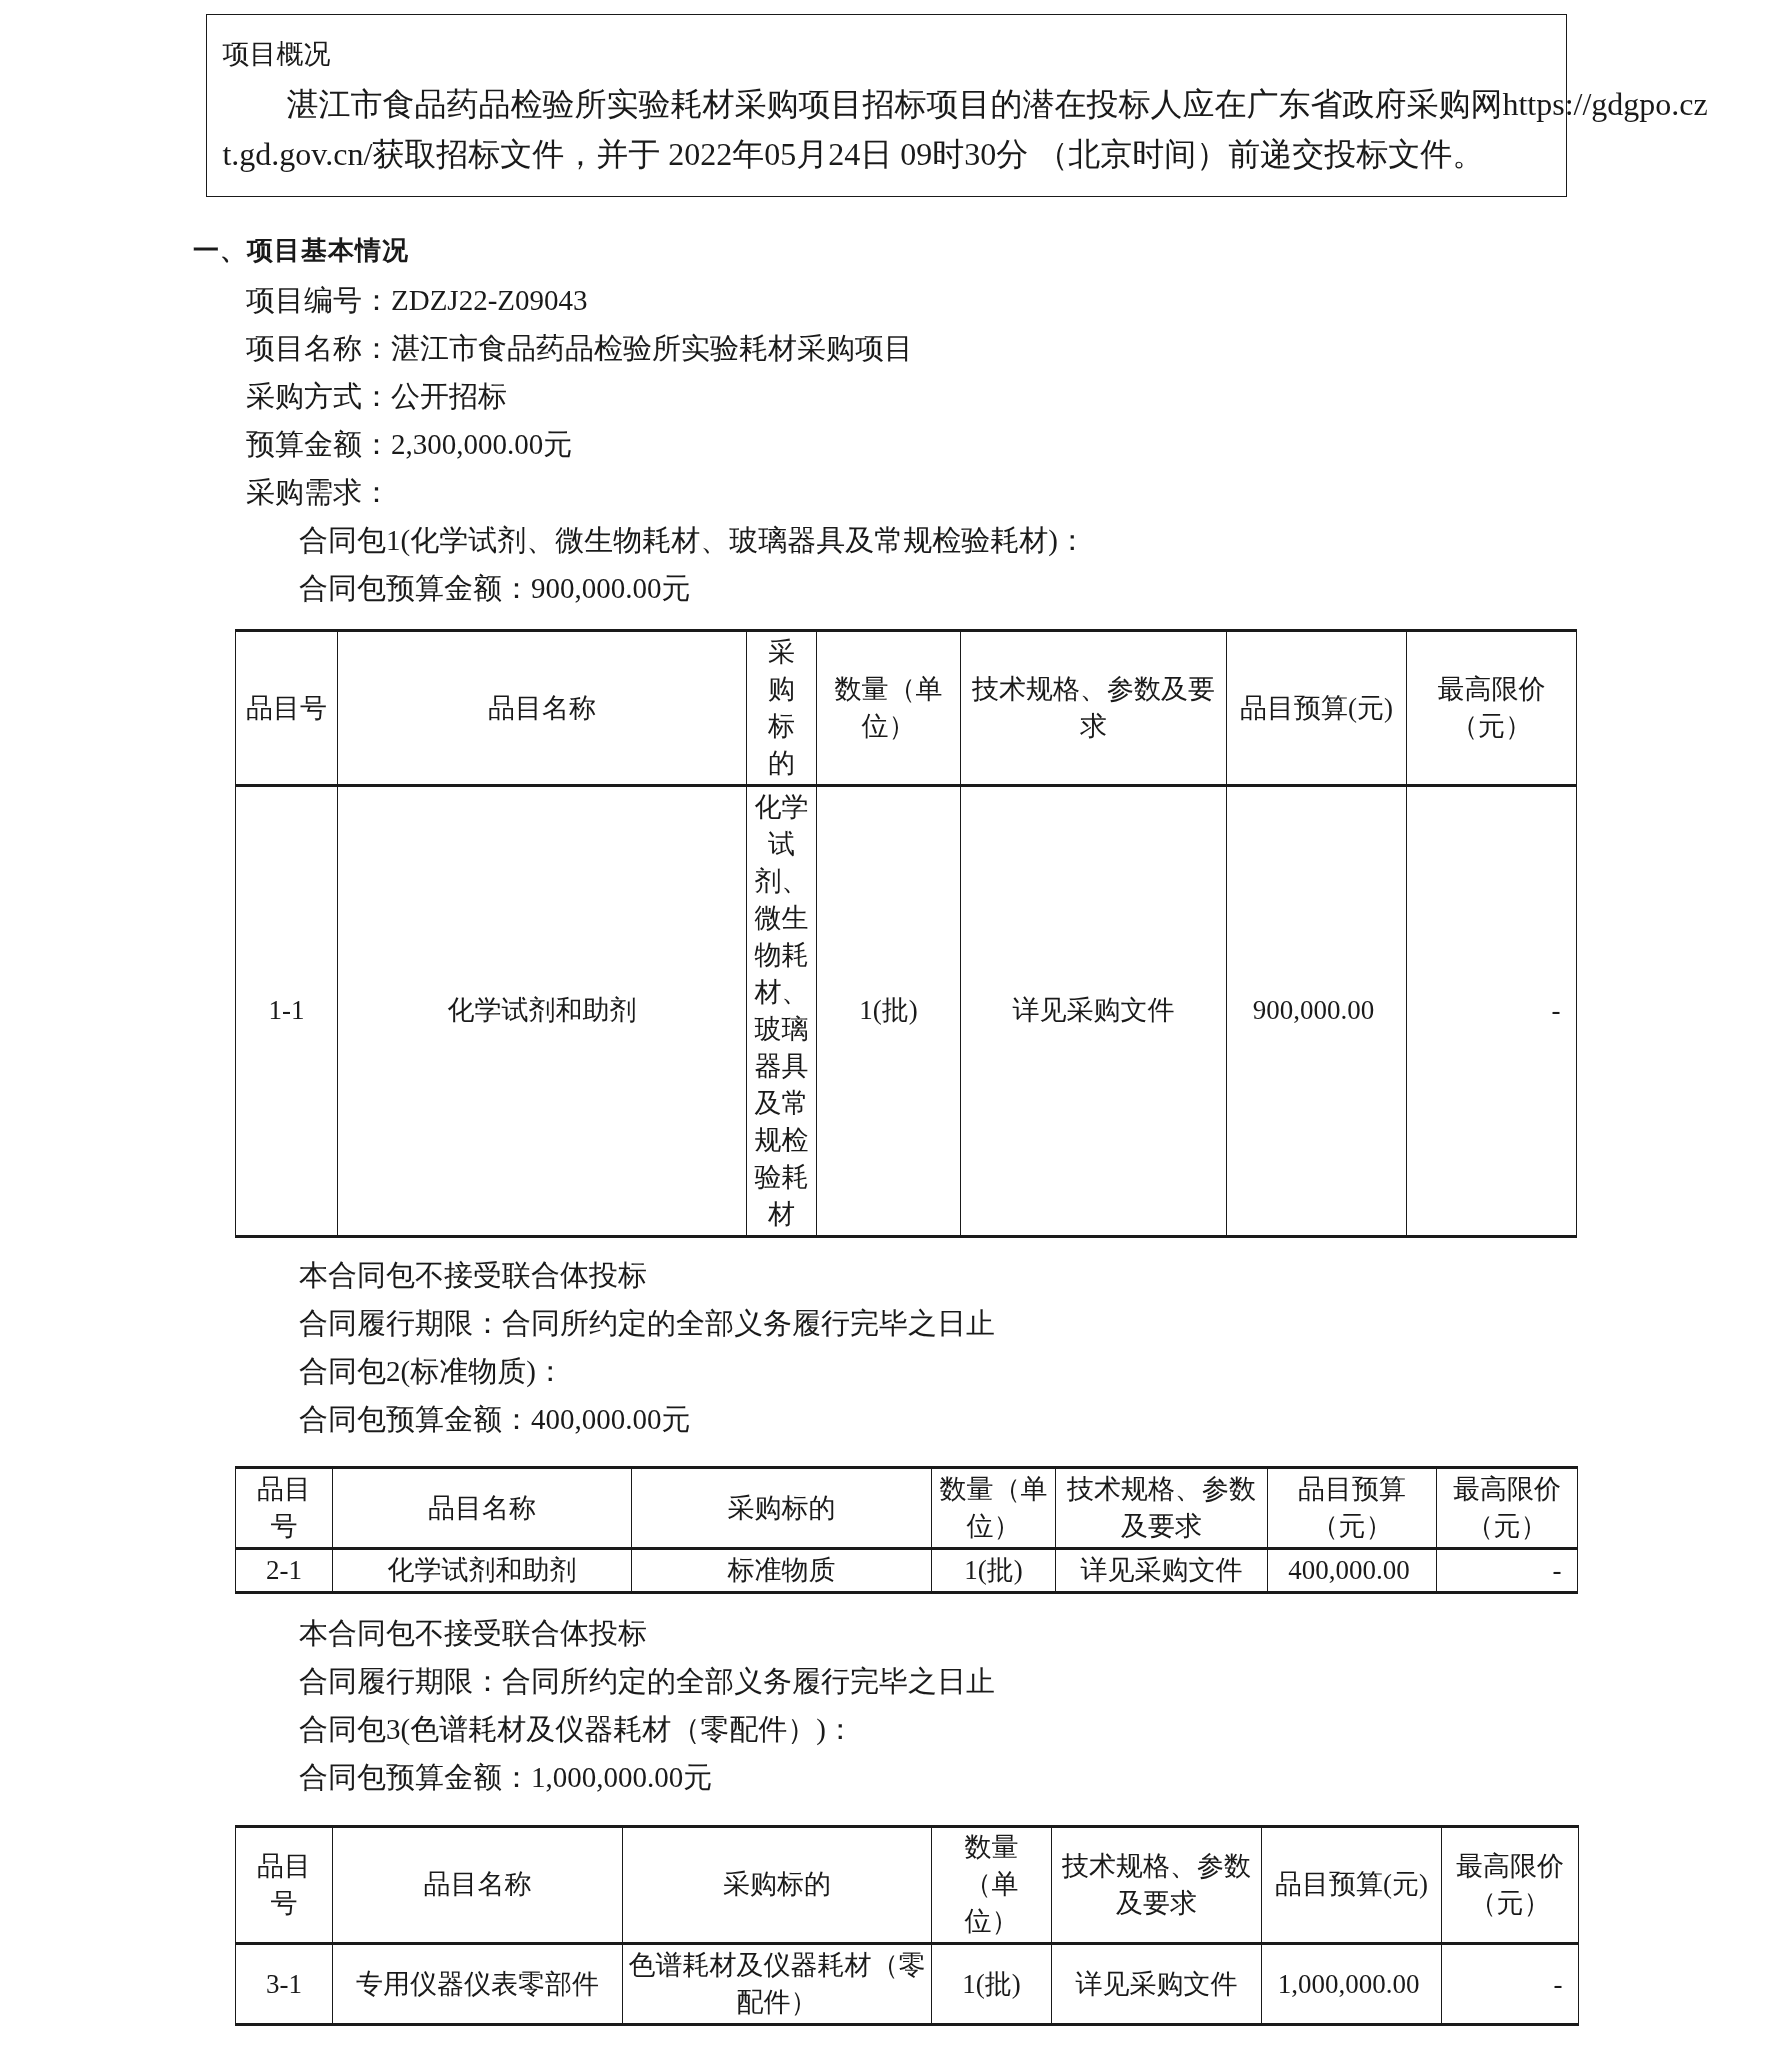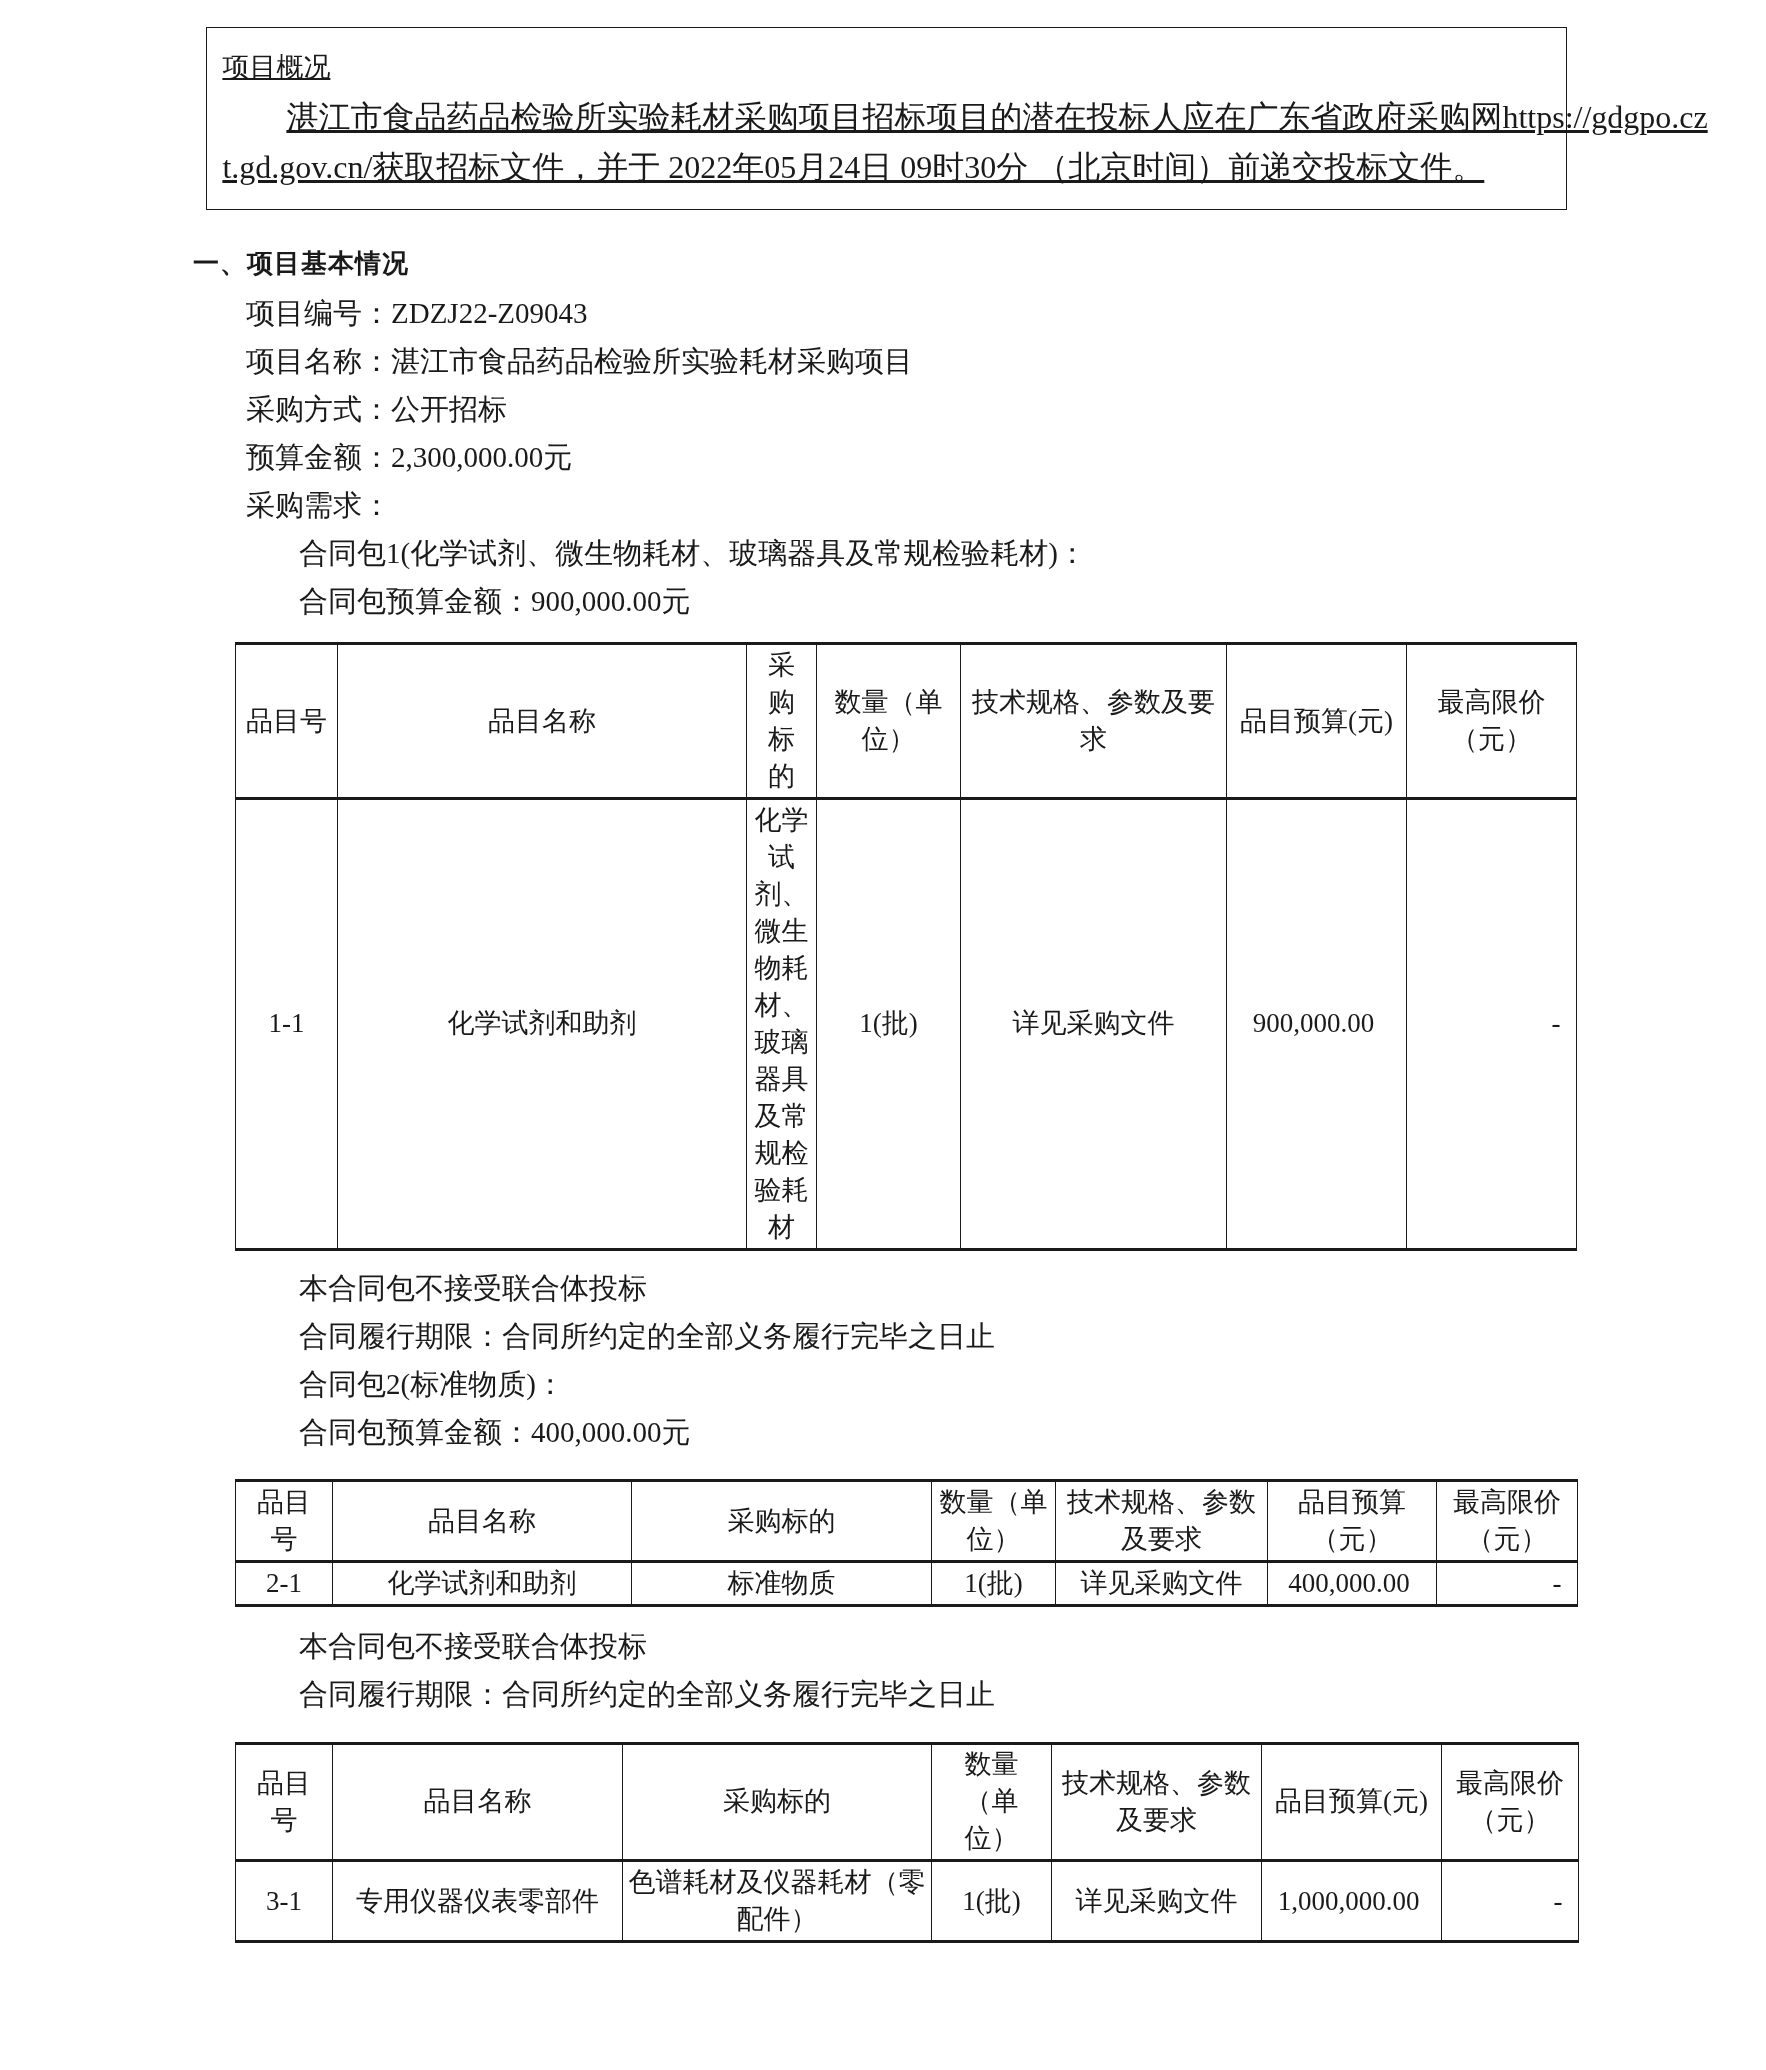--- a/index.html
+++ b/index.html
@@ -6,25 +6,24 @@
   html, body { background: #ffffff; }
   body {
     width: 1767px; height: 2070px;
     font-family: "Liberation Serif", "DejaVu Serif", serif;
     color: #1a1a1a;
     overflow: hidden;
   }
   .page { position: relative; width: 1767px; height: 2070px; background: #ffffff; }
 
   .overview-box {
-    margin: 27px 0 0 206px;
+    margin: 14px 0 0 206px;
     width: 1361px;
     border: 1.9px solid #1a1a1a;
     padding: 13.5px 15.4px 17.4px 15.4px;
-    text-decoration: underline;
   }
   .overview-title { font-size: 27px; line-height: 50px; }
   .overview-para  { font-size: 32px; line-height: 50px; white-space: pre; text-indent: 2em; }
 
   .section-heading {
     margin: 33px 0 0 193px;
     font-size: 26px; font-weight: bold; line-height: 42px;
     letter-spacing: 1px;
   }
 
@@ -194,20 +193,24 @@
         <td class="cell-dash">-</td>
       </tr>
     </tbody>
   </table>
 
   <div class="pkg-block outro-2">
     <div class="line">本合同包不接受联合体投标</div>
     <div class="line">合同履行期限：合同所约定的全部义务履行完毕之日止</div>
   </div>
 
+  <div class="pkg-block">
+    <div class="line">合同包3(色谱耗材及仪器耗材（零配件）)：</div>
+    <div class="line">合同包预算金额：1,000,000.00元</div>
+  </div>
 
   <table class="items-table t3">
     <colgroup>
       <col style="width:97px">
         <col style="width:290px">
         <col style="width:309px">
         <col style="width:120px">
       <col style="width:210px">
         <col style="width:180px">
         <col style="width:137px">

